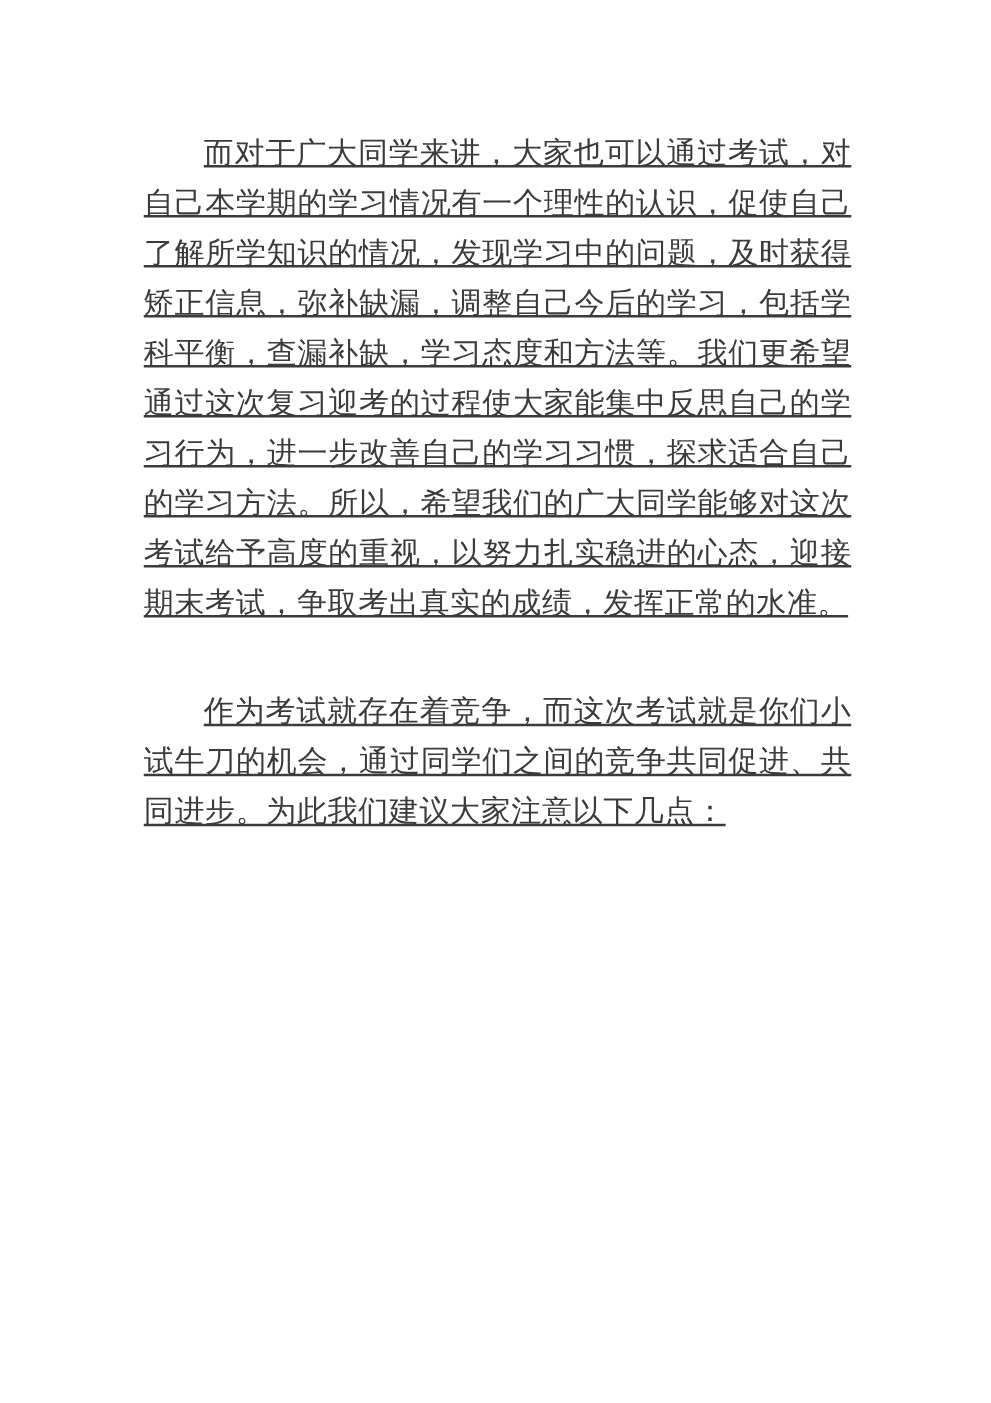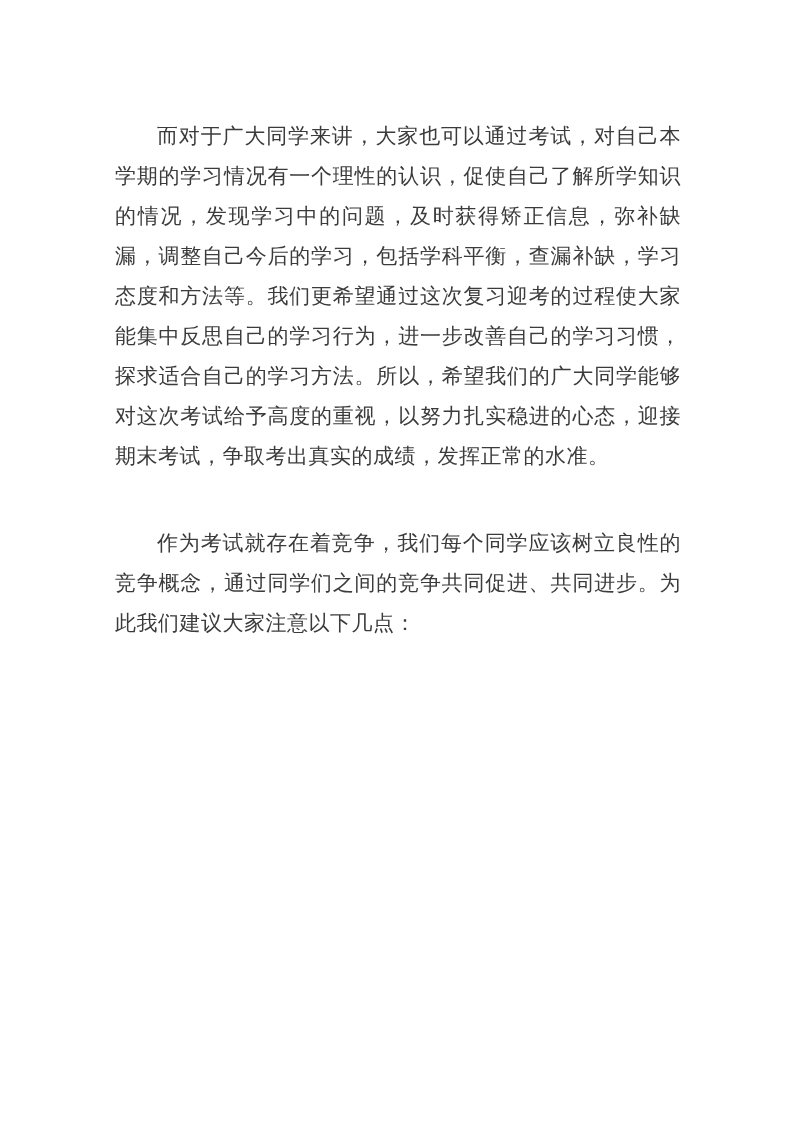--- a/index.html
+++ b/index.html
@@ -16,31 +16,32 @@
     font-family: "Liberation Serif", serif;
   }
   .page {
     box-sizing: border-box;
     width: 793px;
     height: 1122px;
     background: #ffffff;
     padding: 103px 112px 0 115px;
   }
   .para {
-    margin: 13px 0 47px 0;
-    font-size: 21px;
+    margin: 0 0 47px 0;
+    font-size: 24px;
     line-height: 40px;
     color: var(--text-color, #3b3b3b);
     text-align: justify;
     text-justify: inter-ideograph;
     text-indent: 2em;
     font-weight: 400;
     letter-spacing: 0.5px;
+    text-decoration: underline;
     -webkit-font-smoothing: antialiased;
   }
 </style>
 </head>
 <body style="--text-color: #3b3b3b; background: rgb(255, 255, 255);">
 
 <div class="page">
   <p class="para">而对于广大同学来讲，大家也可以通过考试，对自己本学期的学习情况有一个理性的认识，促使自己了解所学知识的情况，发现学习中的问题，及时获得矫正信息，弥补缺漏，调整自己今后的学习，包括学科平衡，查漏补缺，学习态度和方法等。我们更希望通过这次复习迎考的过程使大家能集中反思自己的学习行为，进一步改善自己的学习习惯，探求适合自己的学习方法。所以，希望我们的广大同学能够对这次考试给予高度的重视，以努力扎实稳进的心态，迎接期末考试，争取考出真实的成绩，发挥正常的水准。</p>
-  <p class="para">作为考试就存在着竞争，我们每个同学应该树立良性的竞争概念，通过同学们之间的竞争共同促进、共同进步。为此我们建议大家注意以下几点：</p>
+  <p class="para">作为考试就存在着竞争，而这次考试就是你们小试牛刀的机会，通过同学们之间的竞争共同促进、共同进步。为此我们建议大家注意以下几点：</p>
 </div>
 
 </body></html>

